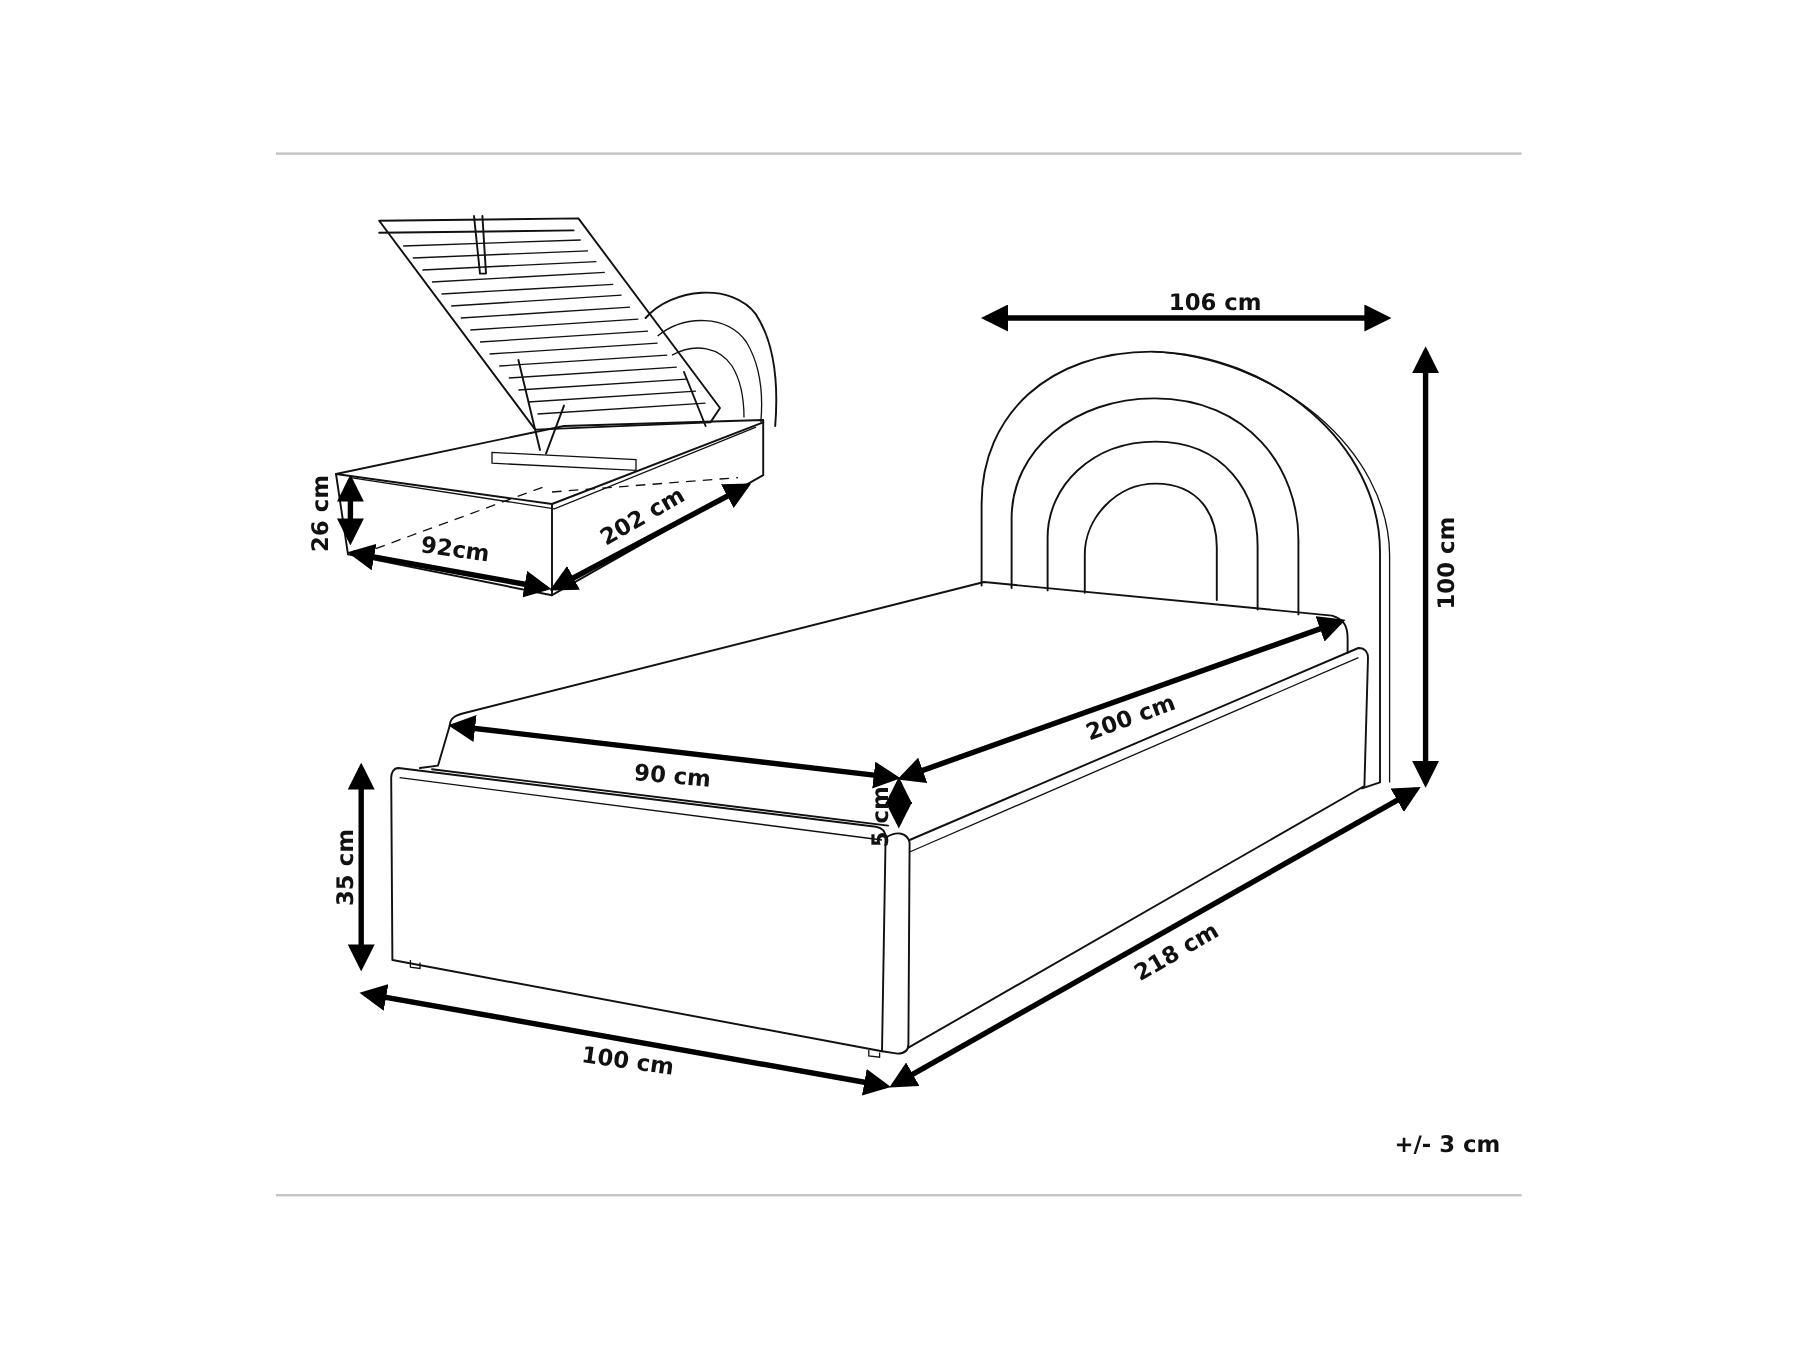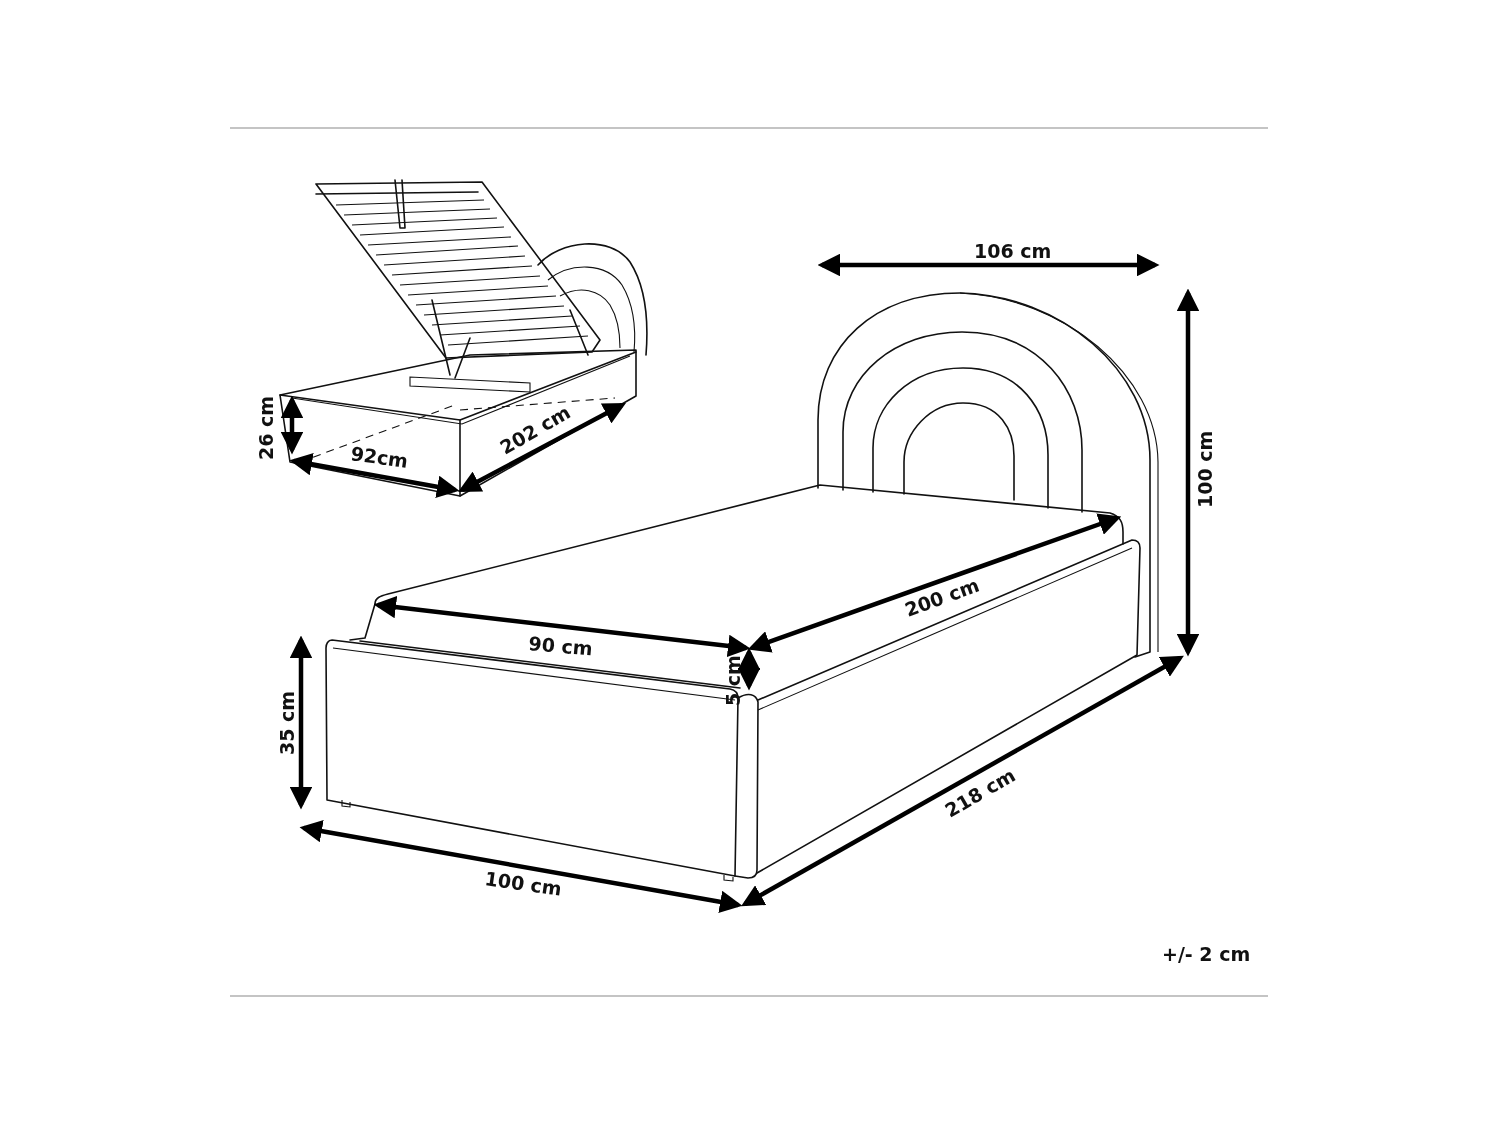--- a/index.html
+++ b/index.html
@@ -119,13 +119,13 @@
   <line class="dim" x1="301" y1="640" x2="301" y2="805" marker-start="url(#ah)" marker-end="url(#ah)"></line>
   <text class="lbl" transform="translate(294,755) rotate(-90)">35 cm</text>
 
   <line class="dim" x1="304" y1="828" x2="738" y2="905" marker-start="url(#ah)" marker-end="url(#ah)"></line>
   <text class="lbl" transform="translate(484,885) rotate(8)">100 cm</text>
 
   <line class="dim" x1="745" y1="904" x2="1180" y2="658" marker-start="url(#ah)" marker-end="url(#ah)"></line>
   <text class="lbl" transform="translate(950,818) rotate(-30)">218 cm</text>
 </svg>
 
-<div class="tol">+/- 2 cm</div>
+<div class="tol">+/- 3 cm</div>
 
 </body></html>

